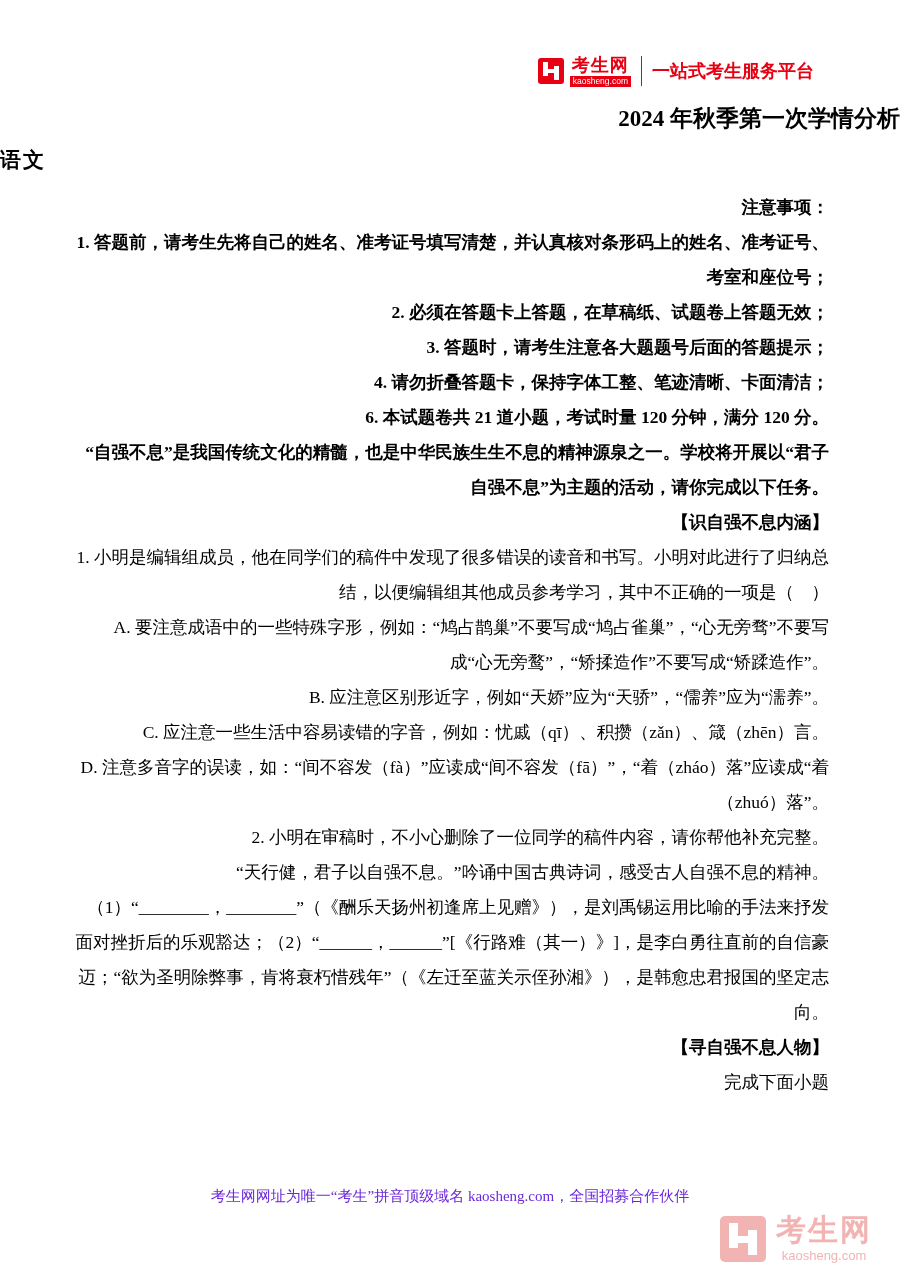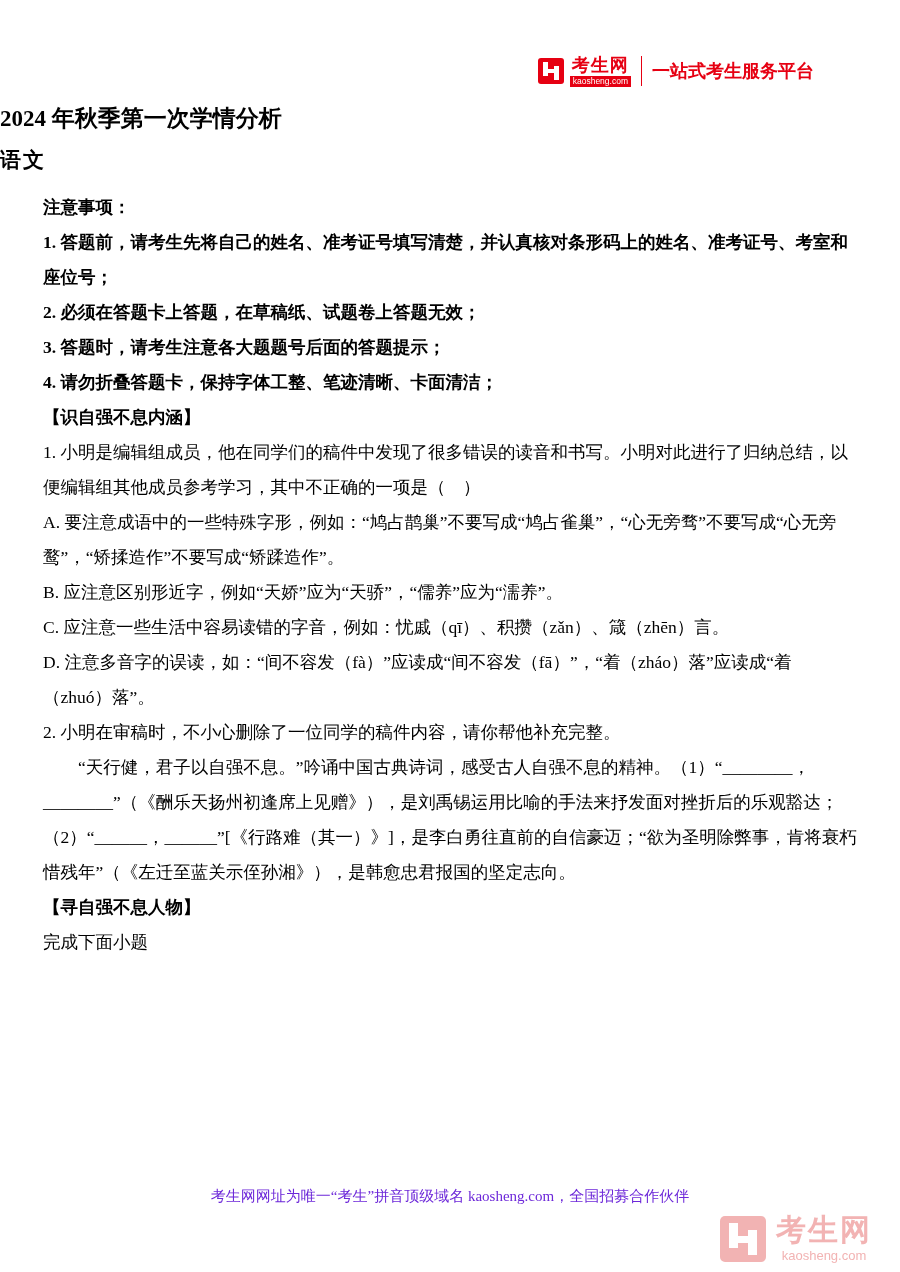--- a/index.html
+++ b/index.html
@@ -58,39 +58,40 @@
     color: #e60012;
     font-size: 18px;
     font-weight: bold;
     font-family: "Liberation Sans", sans-serif;
     white-space: nowrap;
   }
 
   
   .doc-title {
     padding-top: 104px;
-    text-align: left;
+    text-align: right;
     font-size: 23px;
     font-weight: bold;
     line-height: 30px;
   }
   .doc-subject {
     margin-top: 12px;
     text-align: left;
     font-size: 21px;
     font-weight: bold;
     line-height: 28px;
     letter-spacing: 2px;
   }
 
   
   .content {
     margin-top: 16px;
-    padding: 0 43px;
+    padding: 0 71px;
     font-size: 17.5px;
+    text-align: right;
   }
   .content p { line-height: 35px; margin: 0; }
   .bold { font-weight: bold; }
   .indent { text-indent: 2em; }
 
   
   .footer-note {
     position: absolute;
     left: 0;
     right: 0;
@@ -157,21 +158,23 @@
 
   <h1 class="doc-title">2024 年秋季第一次学情分析</h1>
   <h2 class="doc-subject">语文</h2>
 
   <div class="content">
     <p class="bold">注意事项：</p>
     <p class="bold">1. 答题前，请考生先将自己的姓名、准考证号填写清楚，并认真核对条形码上的姓名、准考证号、考室和座位号；</p>
     <p class="bold">2. 必须在答题卡上答题，在草稿纸、试题卷上答题无效；</p>
     <p class="bold">3. 答题时，请考生注意各大题题号后面的答题提示；</p>
     <p class="bold">4. 请勿折叠答题卡，保持字体工整、笔迹清晰、卡面清洁；</p>
-
+    <p class="bold">6. 本试题卷共 21 道小题，考试时量 120 分钟，满分 120 分。</p>
+
+    <p class="bold">“自强不息”是我国传统文化的精髓，也是中华民族生生不息的精神源泉之一。学校将开展以“君子自强不息”为主题的活动，请你完成以下任务。</p>
 
     <p class="bold">【识自强不息内涵】</p>
 
     <p>1. 小明是编辑组成员，他在同学们的稿件中发现了很多错误的读音和书写。小明对此进行了归纳总结，以便编辑组其他成员参考学习，其中不正确的一项是（　）</p>
     <p>A. 要注意成语中的一些特殊字形，例如：“鸠占鹊巢”不要写成“鸠占雀巢”，“心无旁骛”不要写成“心无旁鹜”，“矫揉造作”不要写成“矫蹂造作”。</p>
     <p>B. 应注意区别形近字，例如“天娇”应为“天骄”，“儒养”应为“濡养”。</p>
     <p>C. 应注意一些生活中容易读错的字音，例如：忧戚（qī）、积攒（zǎn）、箴（zhēn）言。</p>
     <p>D. 注意多音字的误读，如：“间不容发（fà）”应读成“间不容发（fā）”，“着（zháo）落”应读成“着（zhuó）落”。</p>
 
     <p>2. 小明在审稿时，不小心删除了一位同学的稿件内容，请你帮他补充完整。</p>

